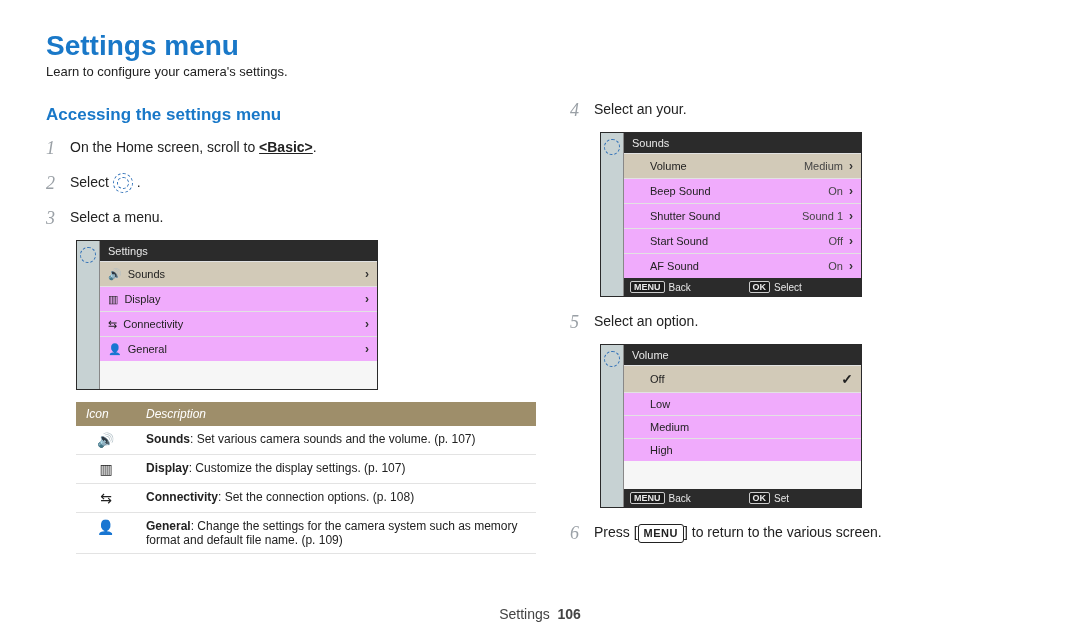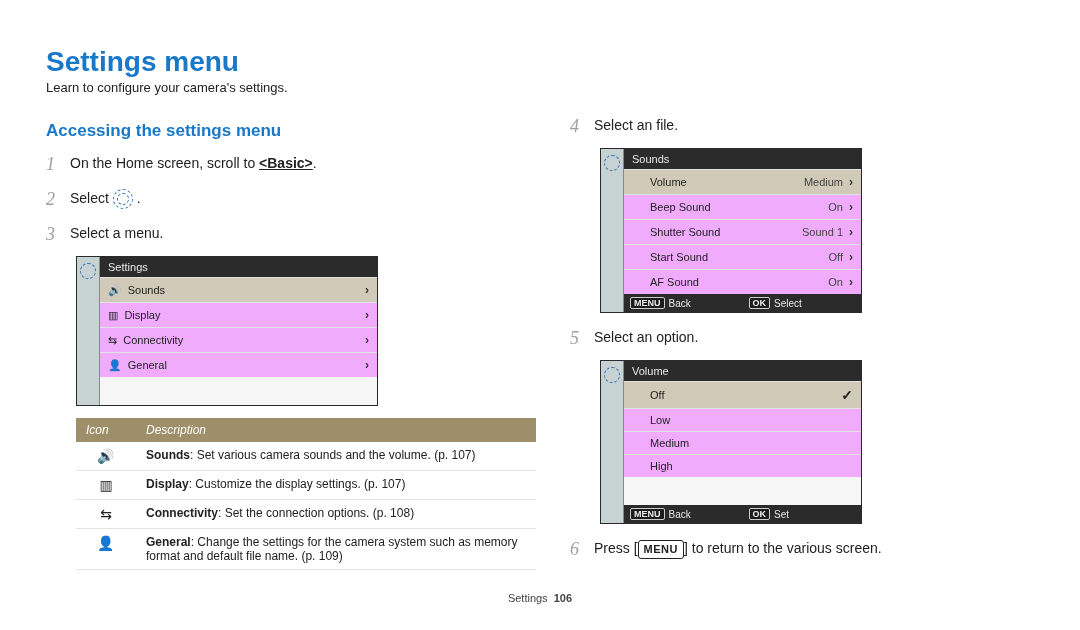--- a/index.html
+++ b/index.html
@@ -1,17 +1,17 @@
 <!DOCTYPE html>
 <html><head>
 <meta charset="utf-8">
 <style>
   html,body{margin:0;padding:0;font-family:"Segoe UI",Arial,sans-serif;color:#222;width:1080px;}
   .page{width:1080px;min-height:630px;padding:30px 46px 10px;box-sizing:border-box;position:relative;}
-  .page-title{color:#1978c8;font-size:28px;font-weight:700;margin:16px 0 2px;}
+  .page-title{color:#1978c8;font-size:28px;font-weight:700;margin:0 0 2px;}
   .intro{font-size:13px;margin:2px 0 10px;}
   .cols{display:flex;gap:60px;}
   .col{flex:1;min-width:0;}
   .section-title{color:#1978c8;font-size:17px;font-weight:700;margin:16px 0 10px;}
   .step{display:flex;gap:8px;margin:8px 0;font-size:14px;line-height:1.5;}
   .step-num{color:#9aa0a6;font-size:18px;font-style:italic;font-weight:400;min-width:16px;font-family:Georgia,"Times New Roman",serif;}
   .step-body{padding-top:2px;}
   .step-body b{font-weight:700;text-decoration:underline;}
   
   .cam{display:flex;border:1px solid #2a2a2a;width:300px;font-size:12px;margin:8px 0 12px 30px;}
@@ -29,21 +29,21 @@
   .check{font-size:14px;font-weight:700;color:#222;}
   .gear{width:14px;height:14px;border-radius:50%;border:1px dashed #2d6fb7;display:inline-block;}
   .gear-big{width:18px;height:18px;border-radius:50%;border:1px dashed #2d6fb7;display:inline-block;vertical-align:middle;position:relative;}
   .gear-big::after{content:"";position:absolute;inset:3px;border:1px dashed #2d6fb7;border-radius:50%;}
   
   .desc-table{width:460px;border-collapse:collapse;font-size:12px;margin:8px 0 4px 30px;}
   .desc-table th{background:#9e8e6a;color:#fff;text-align:left;padding:5px 10px;font-weight:400;font-style:italic;}
   .desc-table td{padding:6px 10px;vertical-align:top;border-bottom:1px solid #e3e3e3;}
   .desc-table td.ic{width:40px;text-align:center;font-size:14px;}
   .btn-box{display:inline-block;border:1px solid #222;border-radius:3px;padding:0 5px;font-size:11px;font-weight:700;letter-spacing:.5px;vertical-align:middle;}
-  .foot{position:absolute;bottom:26px;left:0;right:0;text-align:center;font-size:11px;color:#444;}
+  .foot{position:absolute;bottom:8px;left:0;right:0;text-align:center;font-size:14px;color:#444;}
   .foot b{font-weight:700;}
   .ico-mini{font-size:11px;}
   .cam-tall-pad{height:28px;background:#f6f6f6;}
   .no-icon-cell{width:12px;display:inline-block;}
 </style>
 </head>
 <body>
 
 <div class="page">
   <h1 class="page-title">Settings menu</h1>
@@ -139,21 +139,21 @@
               <td class="ic"><span>👤</span></td>
               <td><b>General</b>: Change the settings for the camera system such as memory format and default file name. (p. 109)</td>
             </tr>
           </tbody>
       </table>
     </div>
 
     <div class="col">
       <div class="step">
         <div class="step-num">4</div>
-        <div class="step-body">Select an file.</div>
+        <div class="step-body">Select an your.</div>
       </div>
 
       <div class="cam" style="width:260px;">
         <div class="cam-left">
             <span class="gear"></span>
           </div>
         <div class="cam-right">
           <div class="cam-title">Sounds</div>
           <div id="cam2-rows">
               <div class="cam-row sel">

